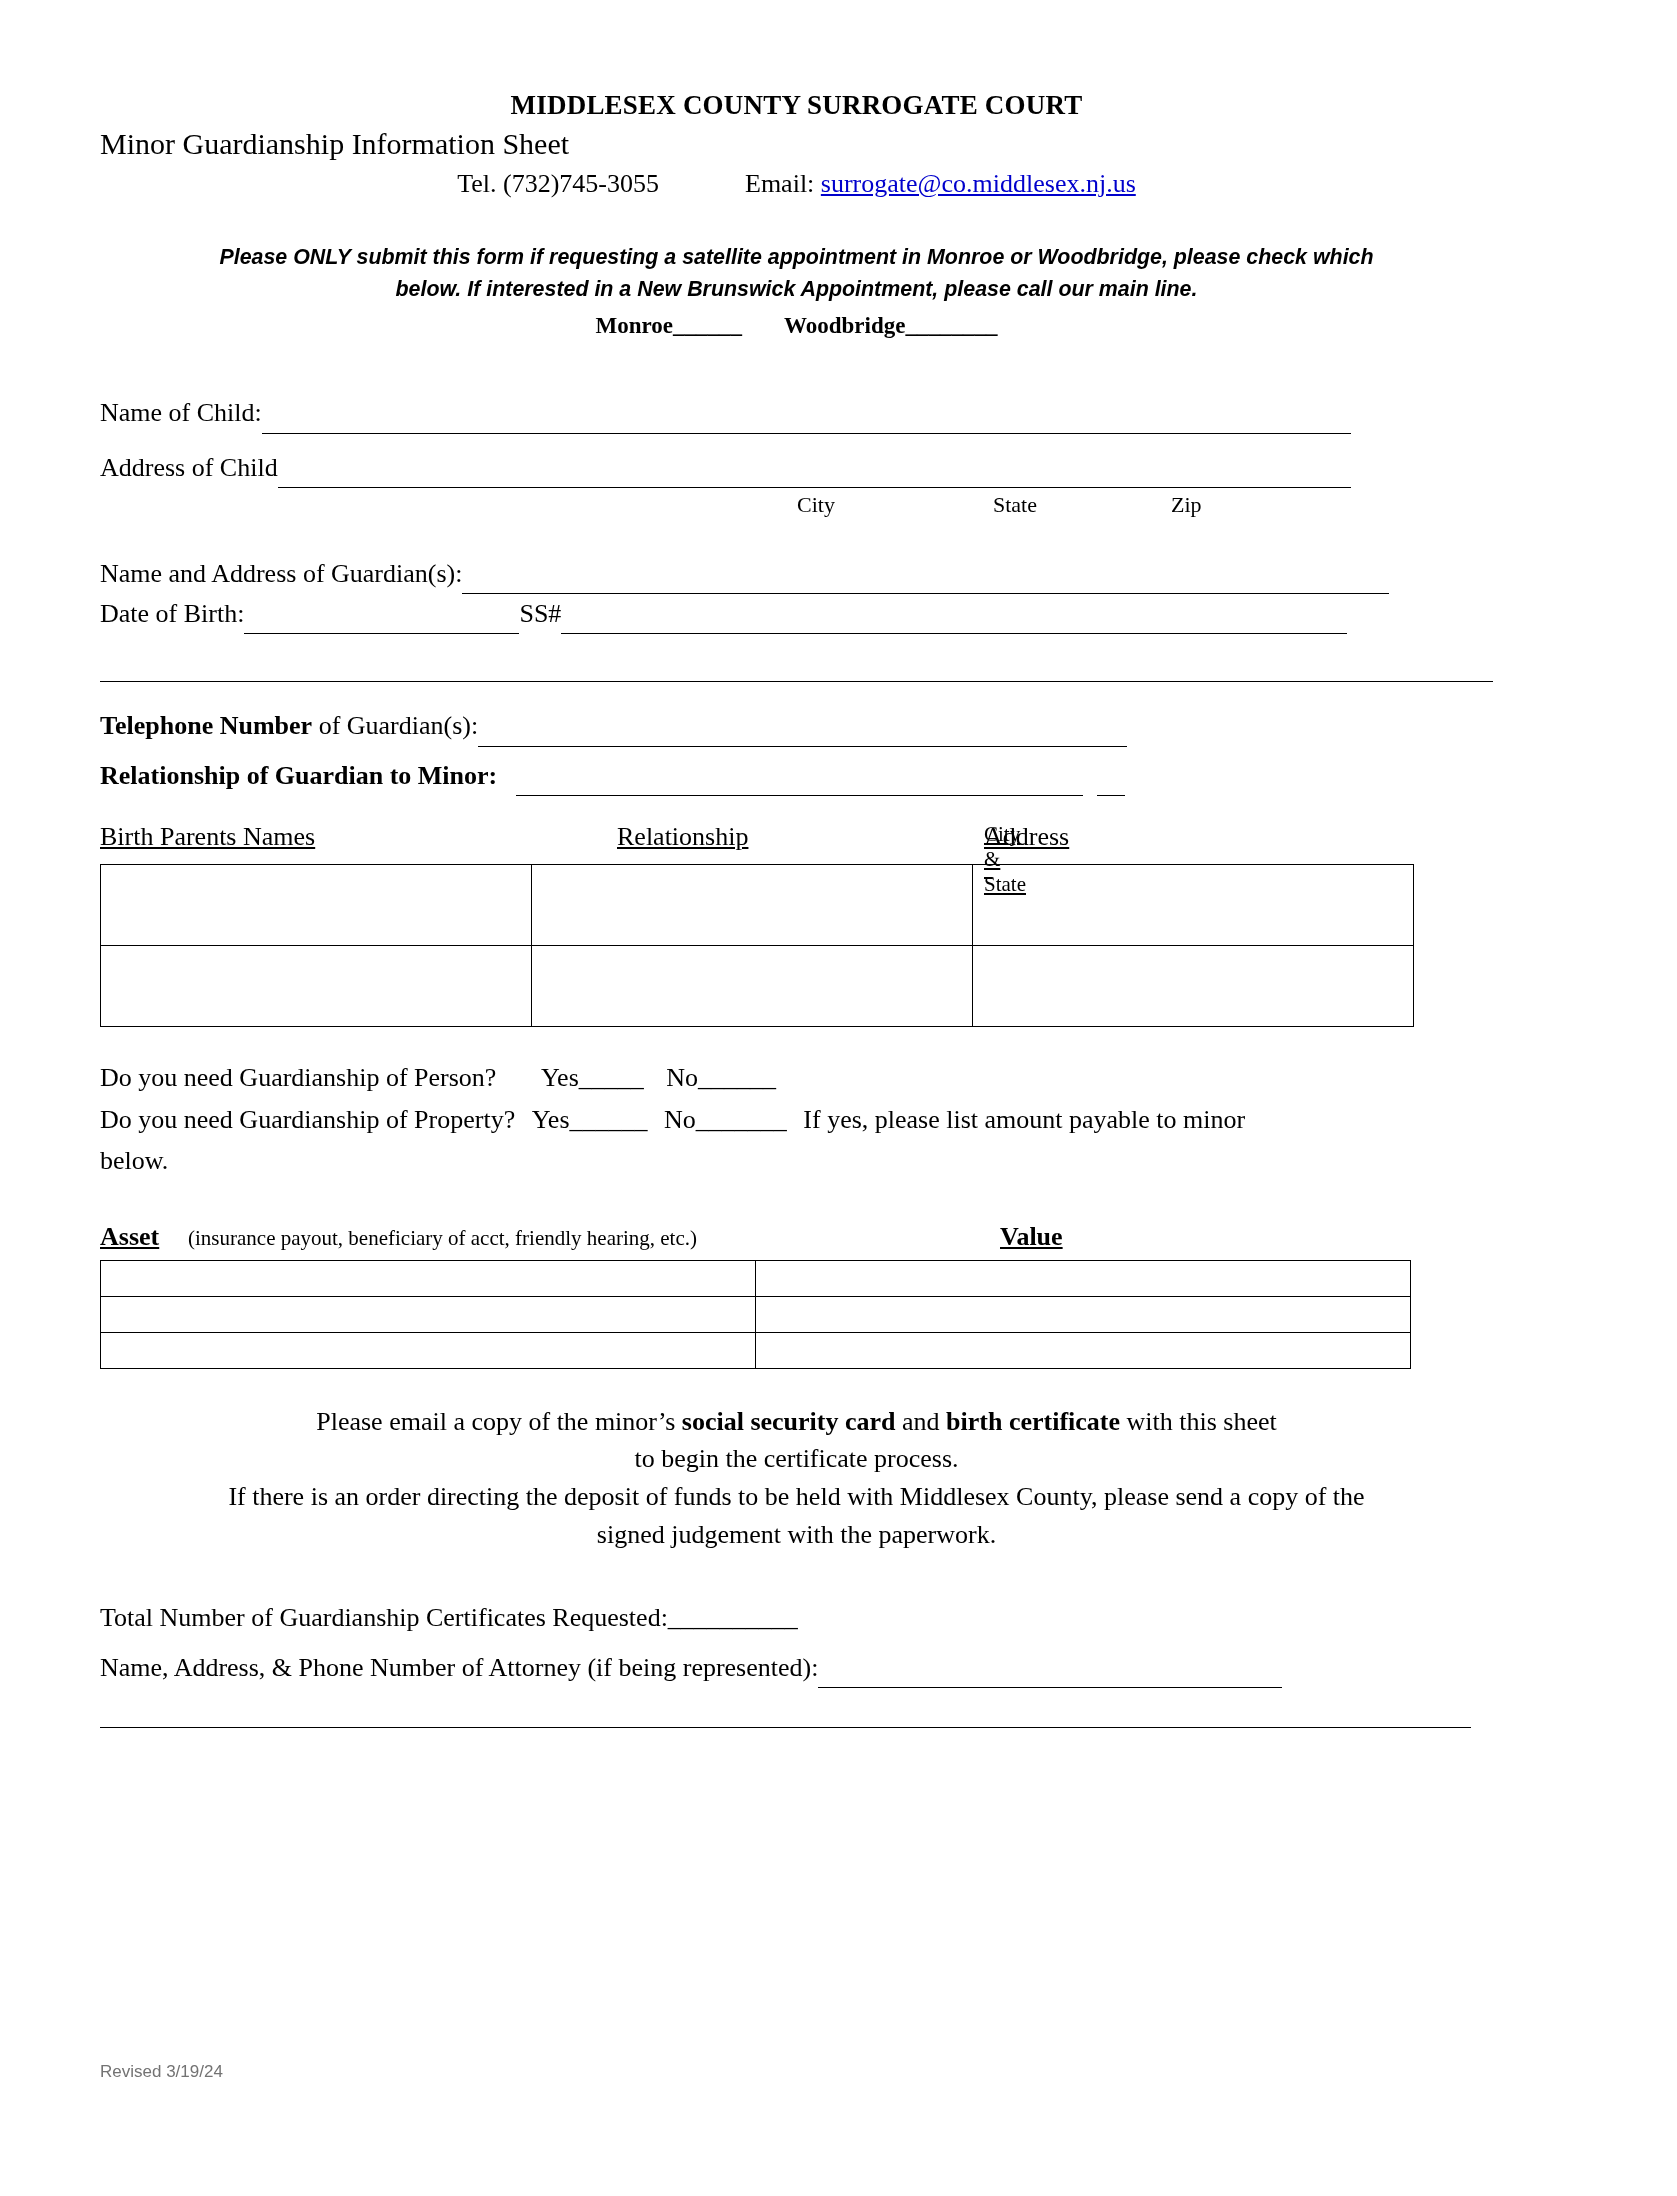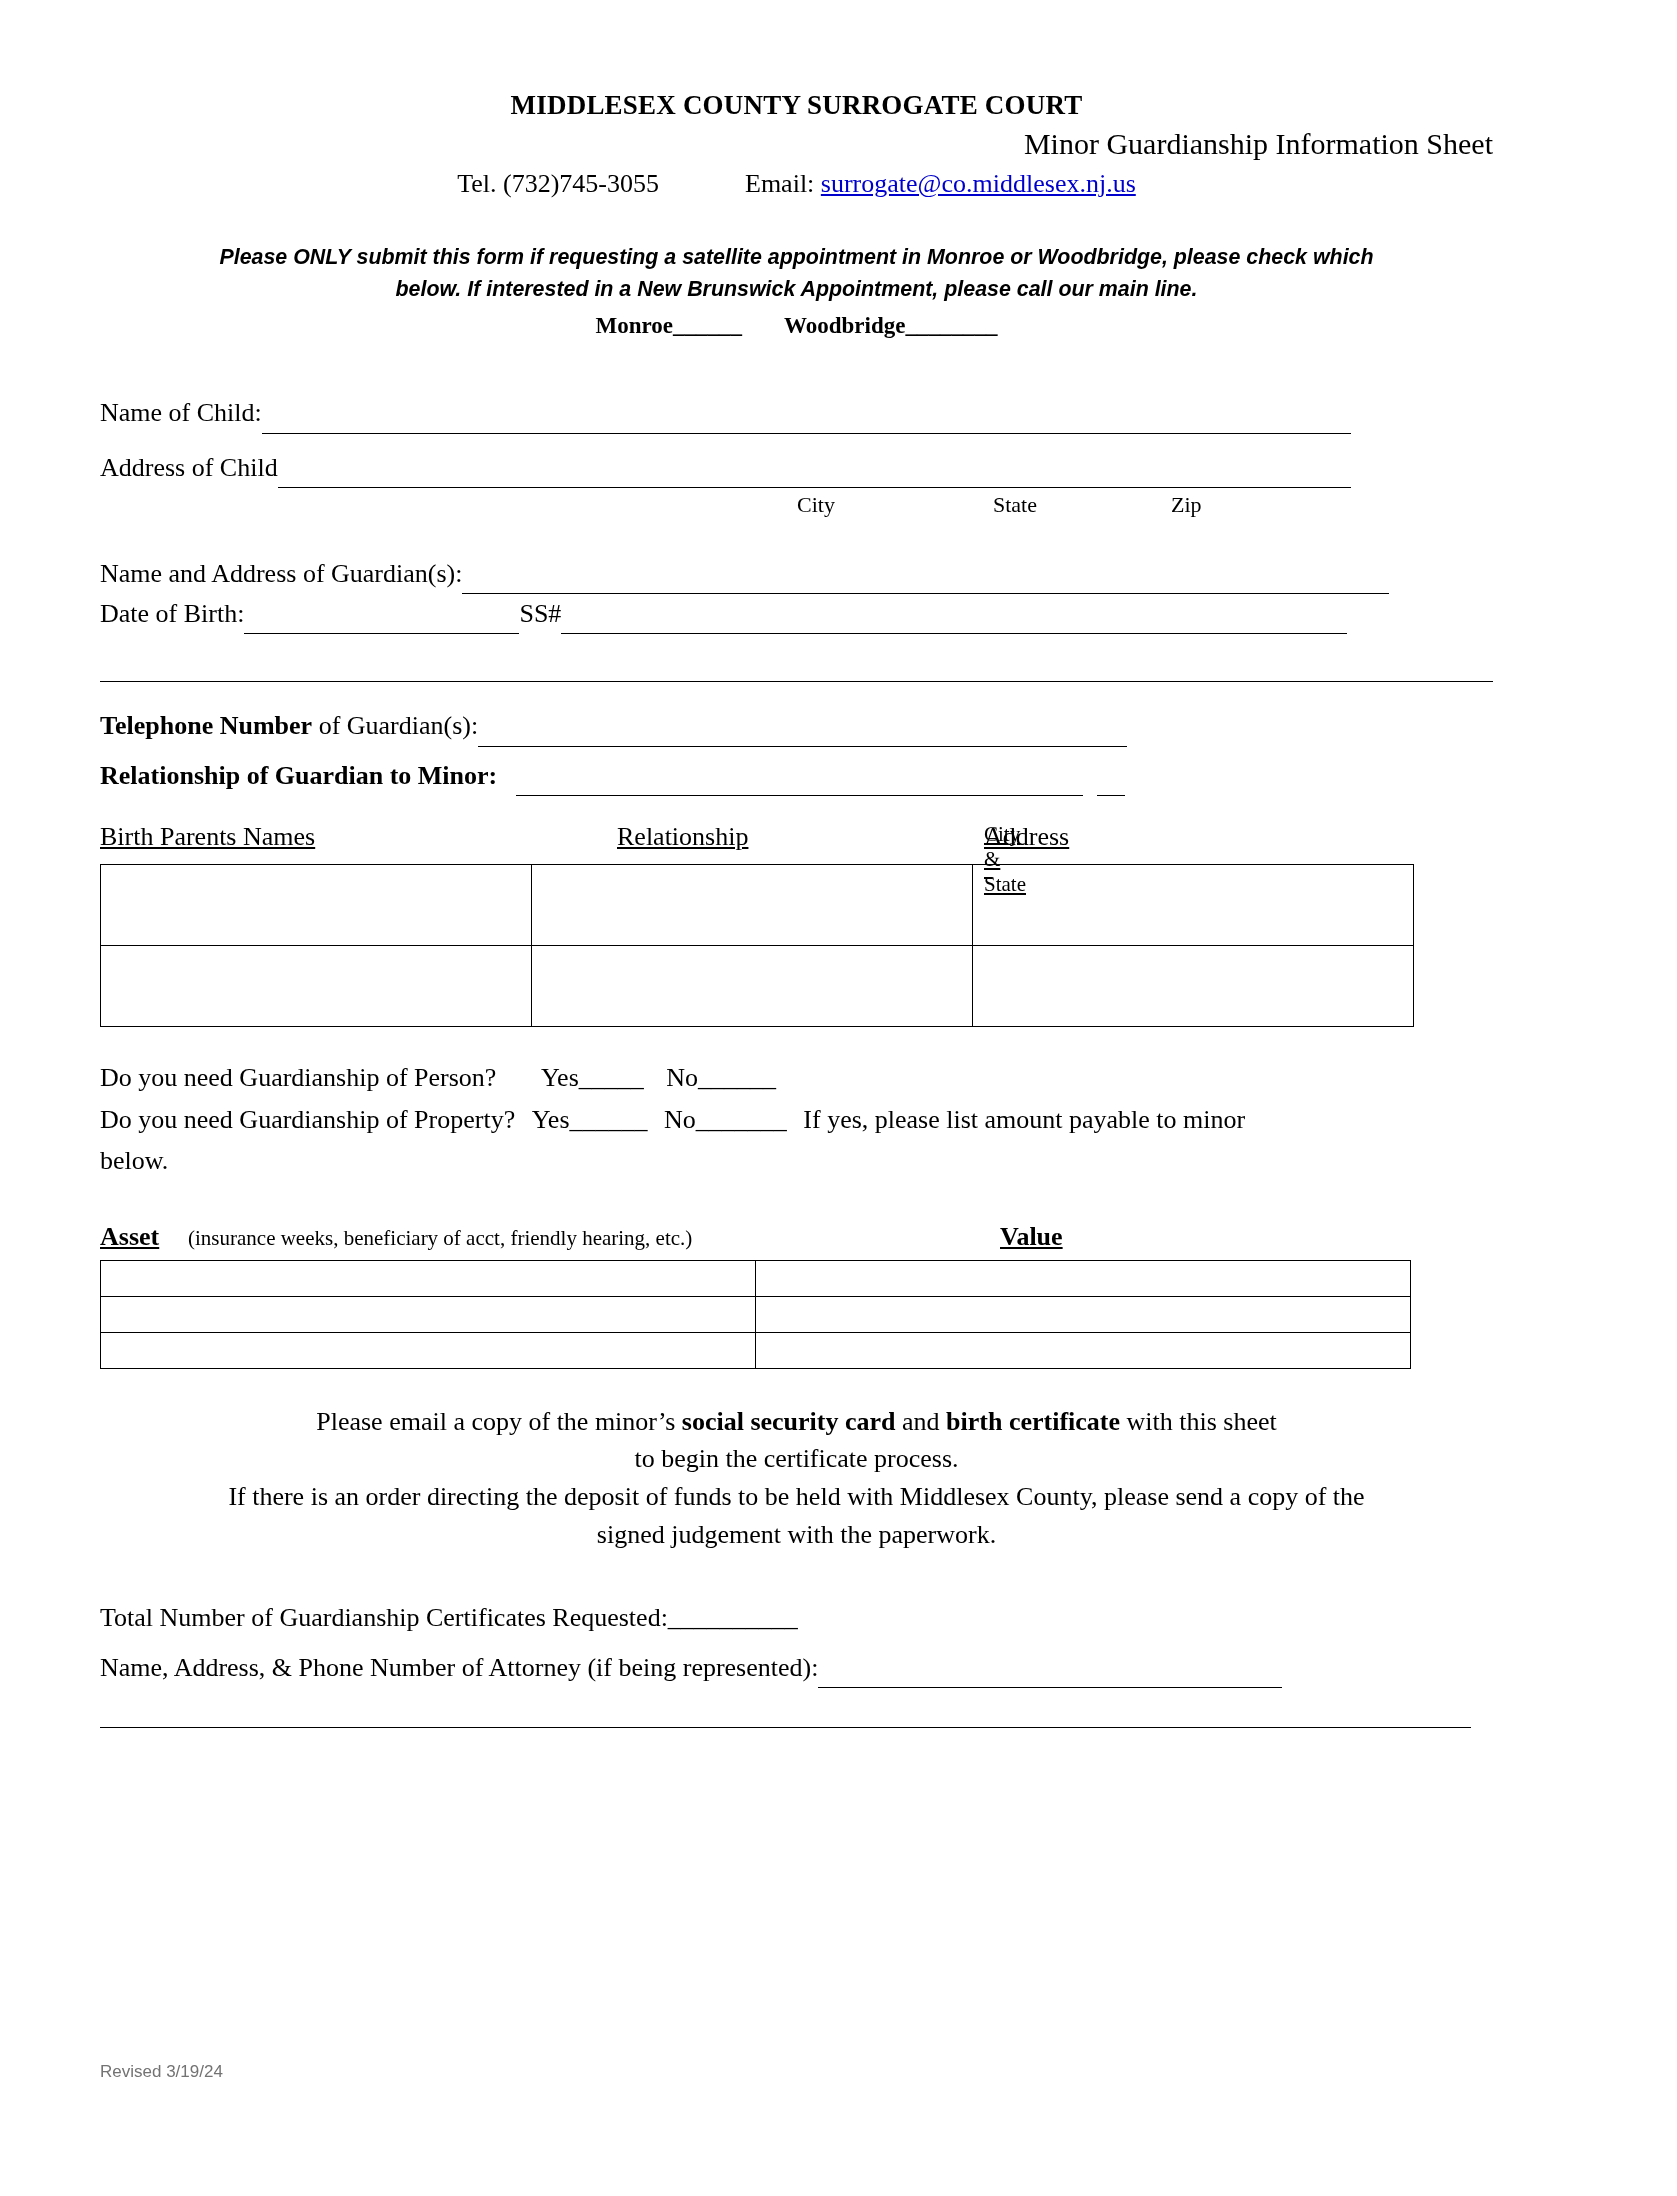--- a/index.html
+++ b/index.html
@@ -31,21 +31,21 @@
   }
 
   
   .hdr-title {
     text-align: center;
     font-weight: bold;
     font-size: 27px;
     letter-spacing: 0.2px;
   }
   .hdr-sub {
-    text-align: right;
+    text-align: left;
     font-size: 30px;
     margin-top: 6px;
   }
   .hdr-contact {
     text-align: center;
     font-size: 26px;
     margin-top: 8px;
   }
   .hdr-contact .tel { margin-right: 86px; }
   .email-link {
@@ -251,21 +251,21 @@
         <span>Do you need Guardianship of Property?</span>
         <span style="display:inline-block;width:10px;"></span><span>Yes______</span>
         <span style="display:inline-block;width:10px;"></span><span>No_______</span>
         <span style="display:inline-block;width:10px;"></span><span>If yes, please list amount payable to minor</span>
       </div>
       <div class="qline">below.</div>
     </div>
 
     <div class="asset-hdr">
       <span class="u" style="position:absolute;left:0;">Asset</span>
-      <span class="paren" style="position:absolute;left:88px;top:4px;">(insurance weeks, beneficiary of acct, friendly hearing, etc.)</span>
+      <span class="paren" style="position:absolute;left:88px;top:4px;">(insurance payout, beneficiary of acct, friendly hearing, etc.)</span>
       <span class="u" style="position:absolute;left:900px;">Value</span>
     </div>
     <table class="grid assets">
       <tbody>
           <tr>
         <td></td>
         <td></td>
       </tr>
       <tr>
         <td></td>

